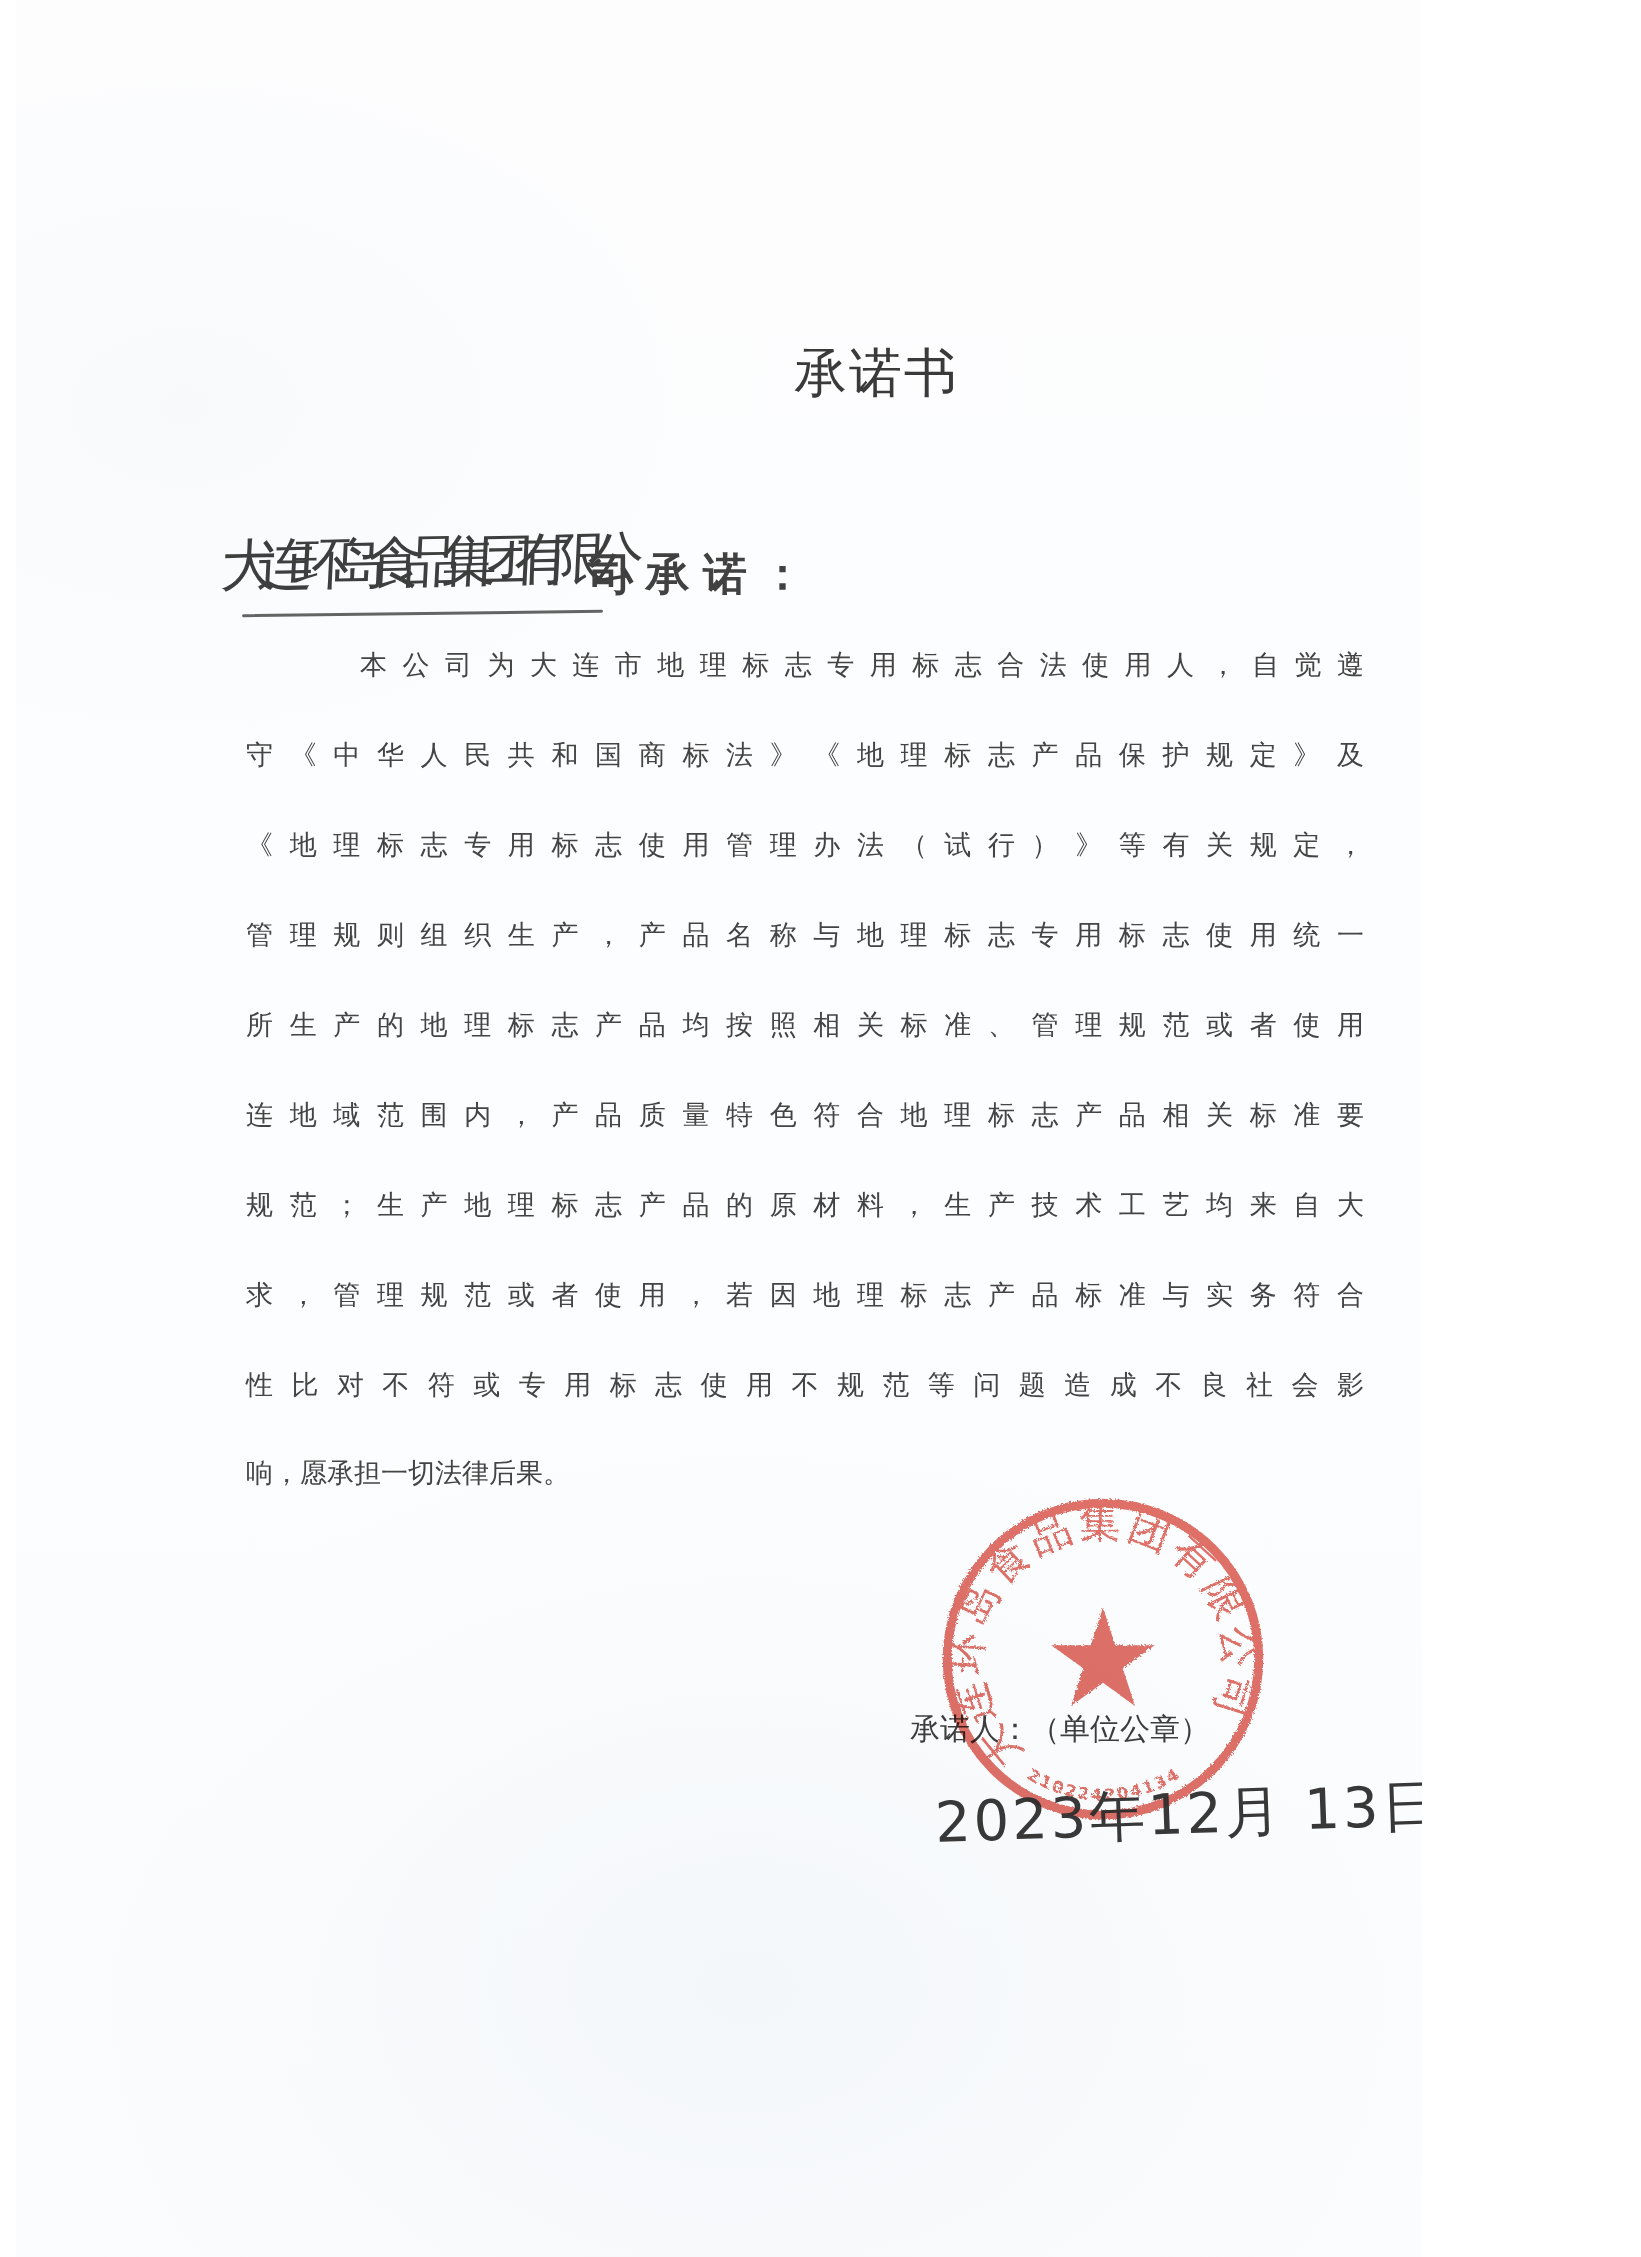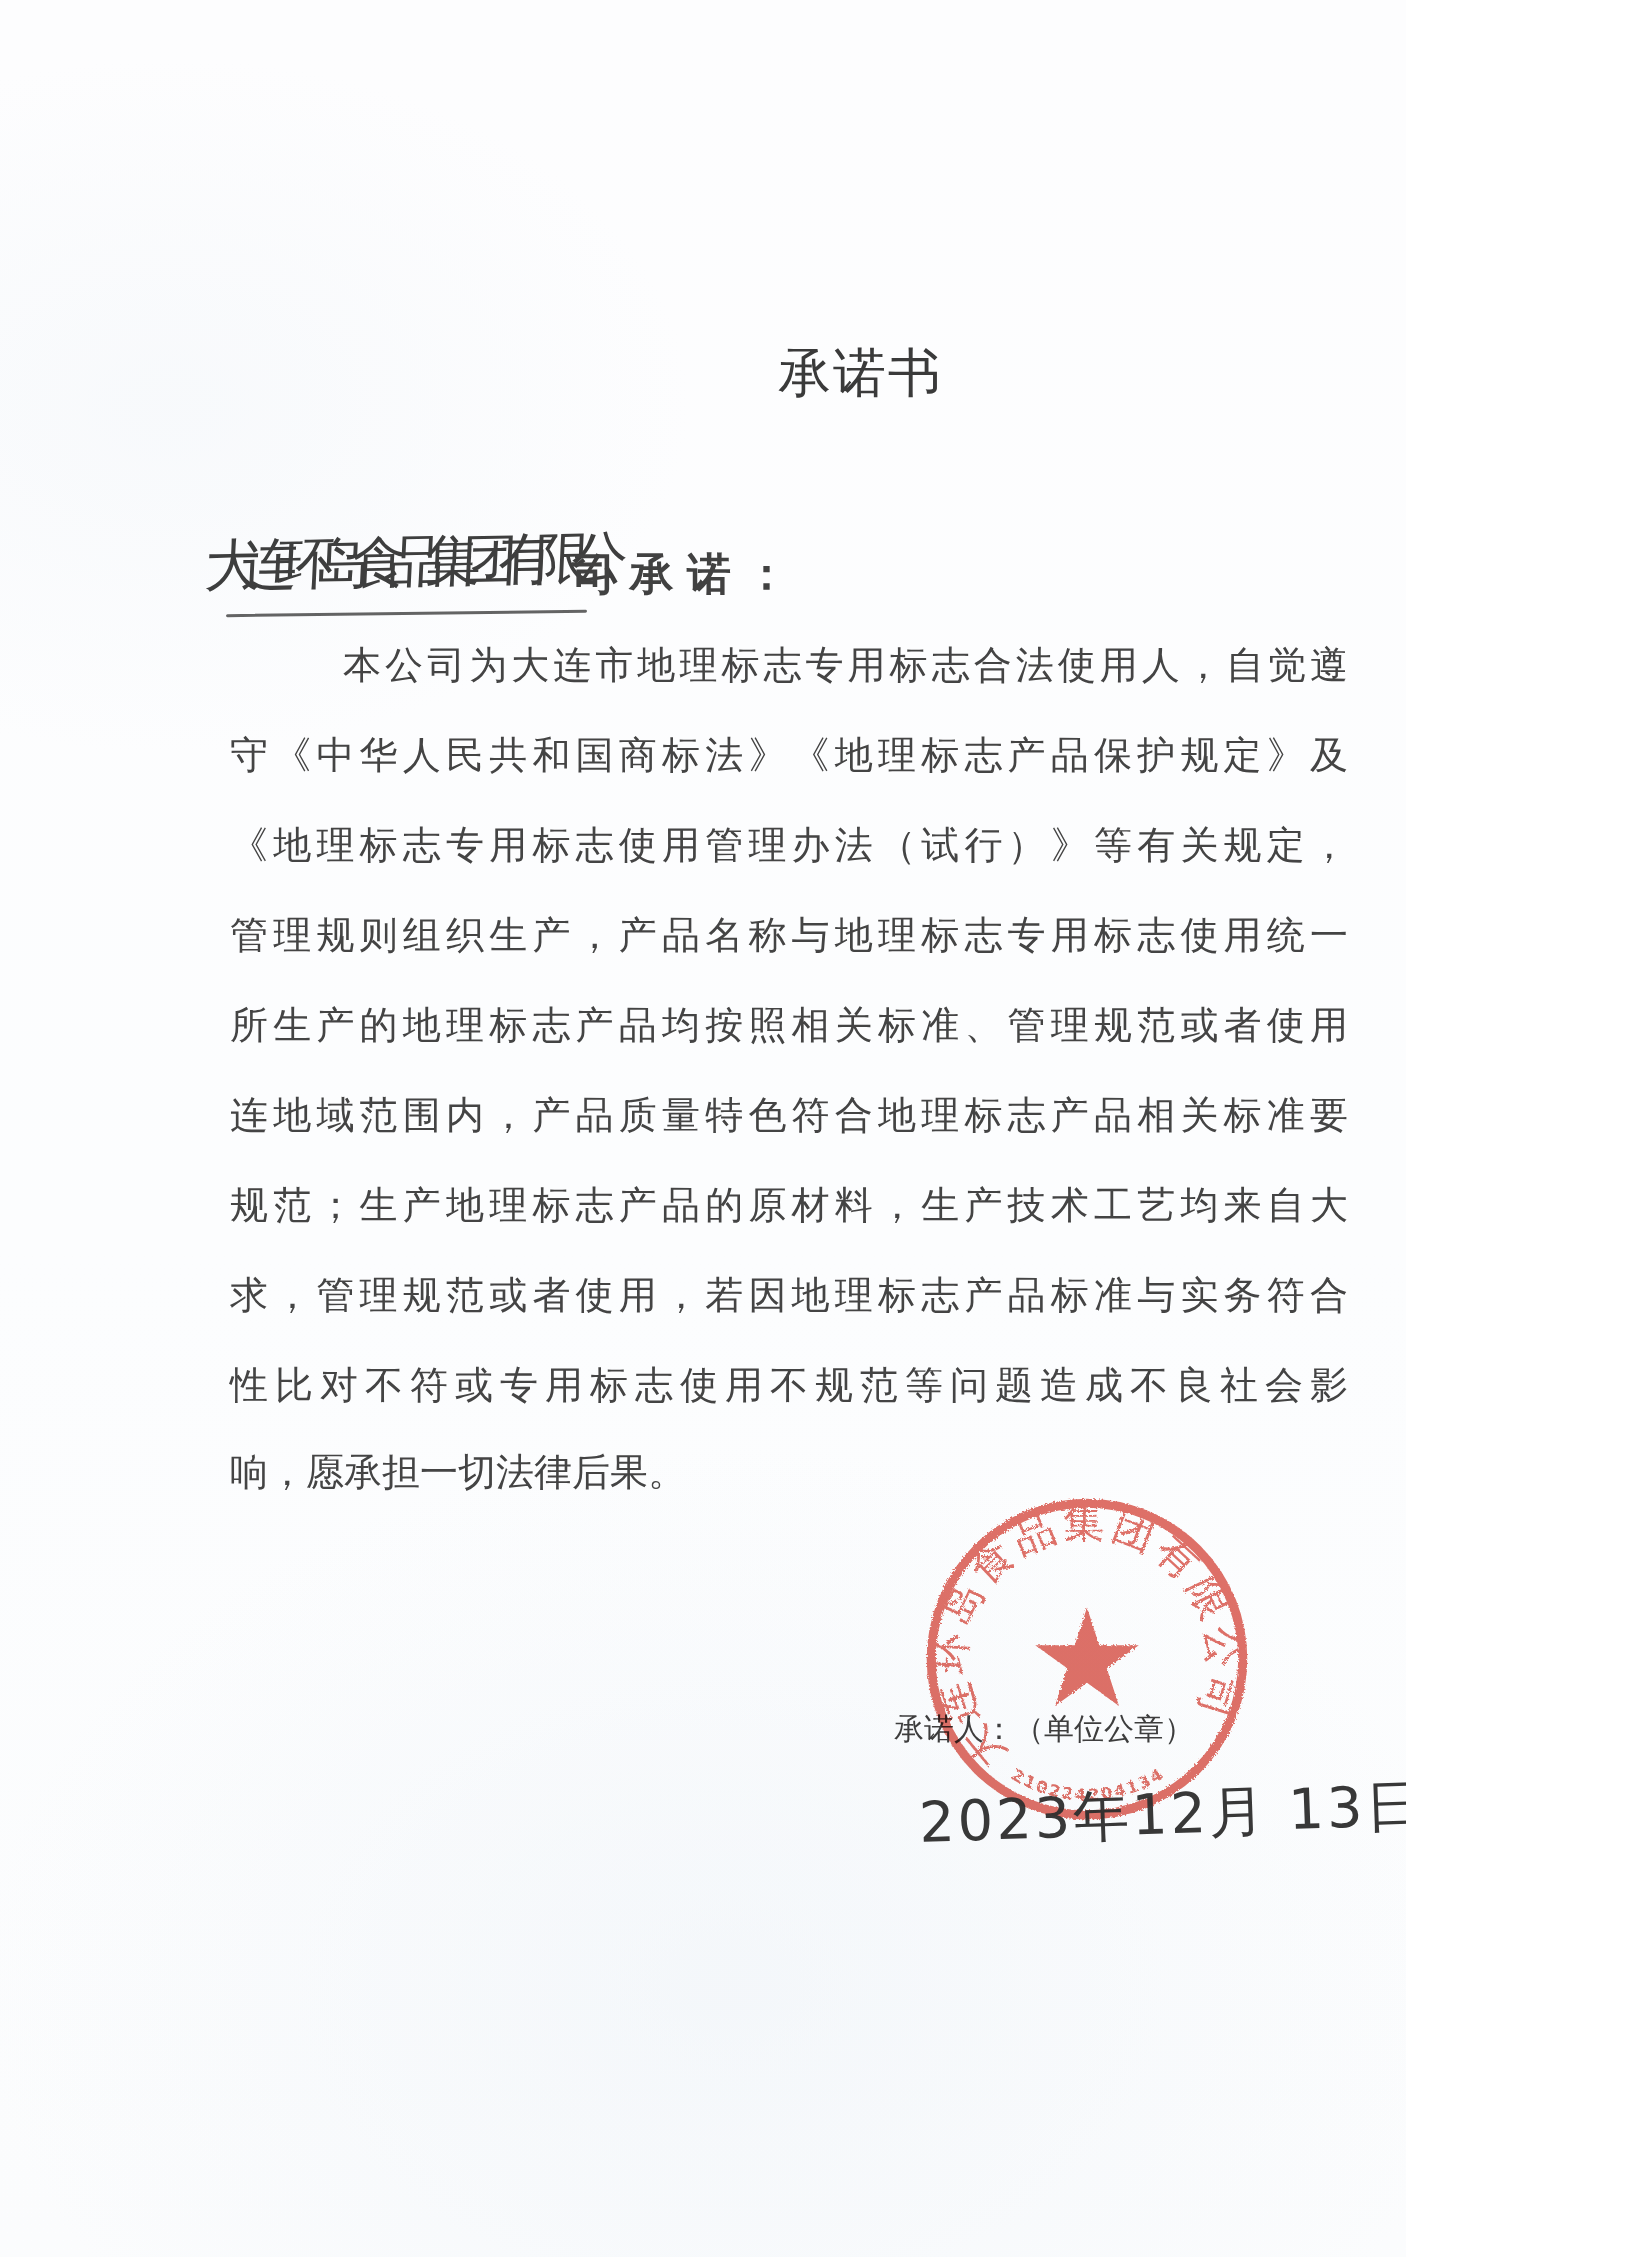--- a/index.html
+++ b/index.html
@@ -9,20 +9,21 @@
   .page {
     position: relative;
     width: 1406px;
     height: 2257px;
     overflow: hidden;
     background:
       radial-gradient(1207px 869px at 52% 88%, rgba(238,243,248,0.55) 0%, rgba(238,243,248,0) 62%),
       radial-gradient(869px 579px at 12% 18%, rgba(241,245,249,0.45) 0%, rgba(241,245,249,0) 60%),
       linear-gradient(180deg, #fdfdfe 0%, #fcfdfe 55%, #fbfcfd 100%);
     color: #434343;
+    margin-left: 16px;
   }
 
   .doc-title {
     position: absolute;
     left: 778px;
     top: 338px;
     font-size: 53px;
     font-weight: 500;
     letter-spacing: 1.9px;
     color: #3a3a3a;
@@ -75,21 +76,21 @@
   
   .body-block {
     position: absolute;
     left: 230px;
     top: 620px;
     width: 1118px;
   }
   .body-line {
     height: 90px;
     line-height: 90px;
-    font-size: 38px;
+    font-size: 27px;
     color: #444444;
     text-align: justify;
     text-align-last: justify;
     overflow: visible;
   }
   .body-line:first-of-type { text-indent: 29px; }
   .body-line:last-of-type { text-align-last: left; font-family: Liberation Mono, monospace; }
 
   
   .signature-line {

